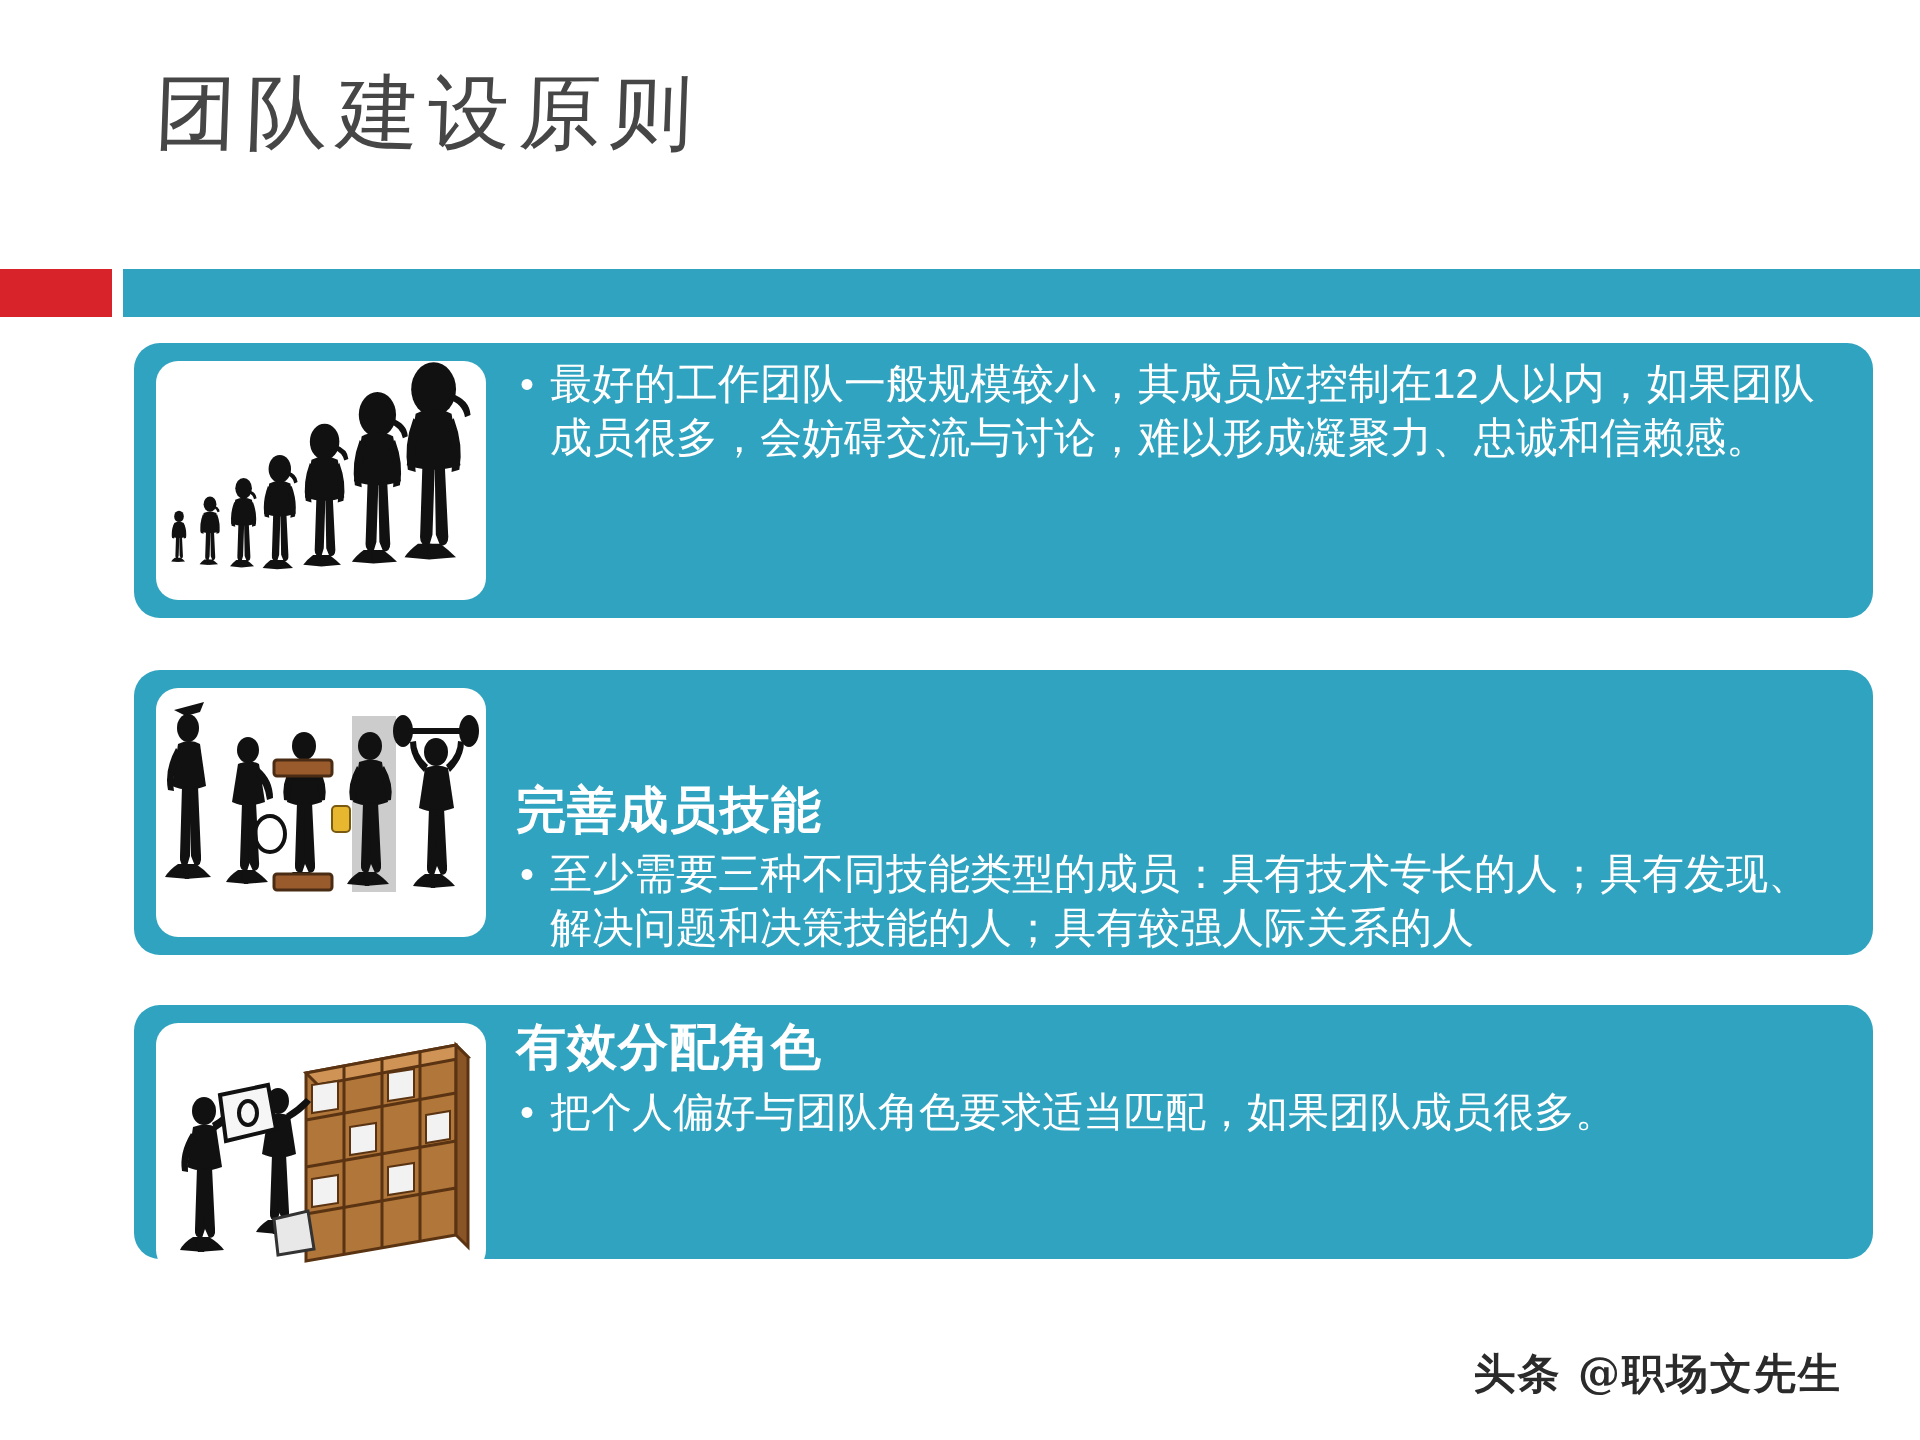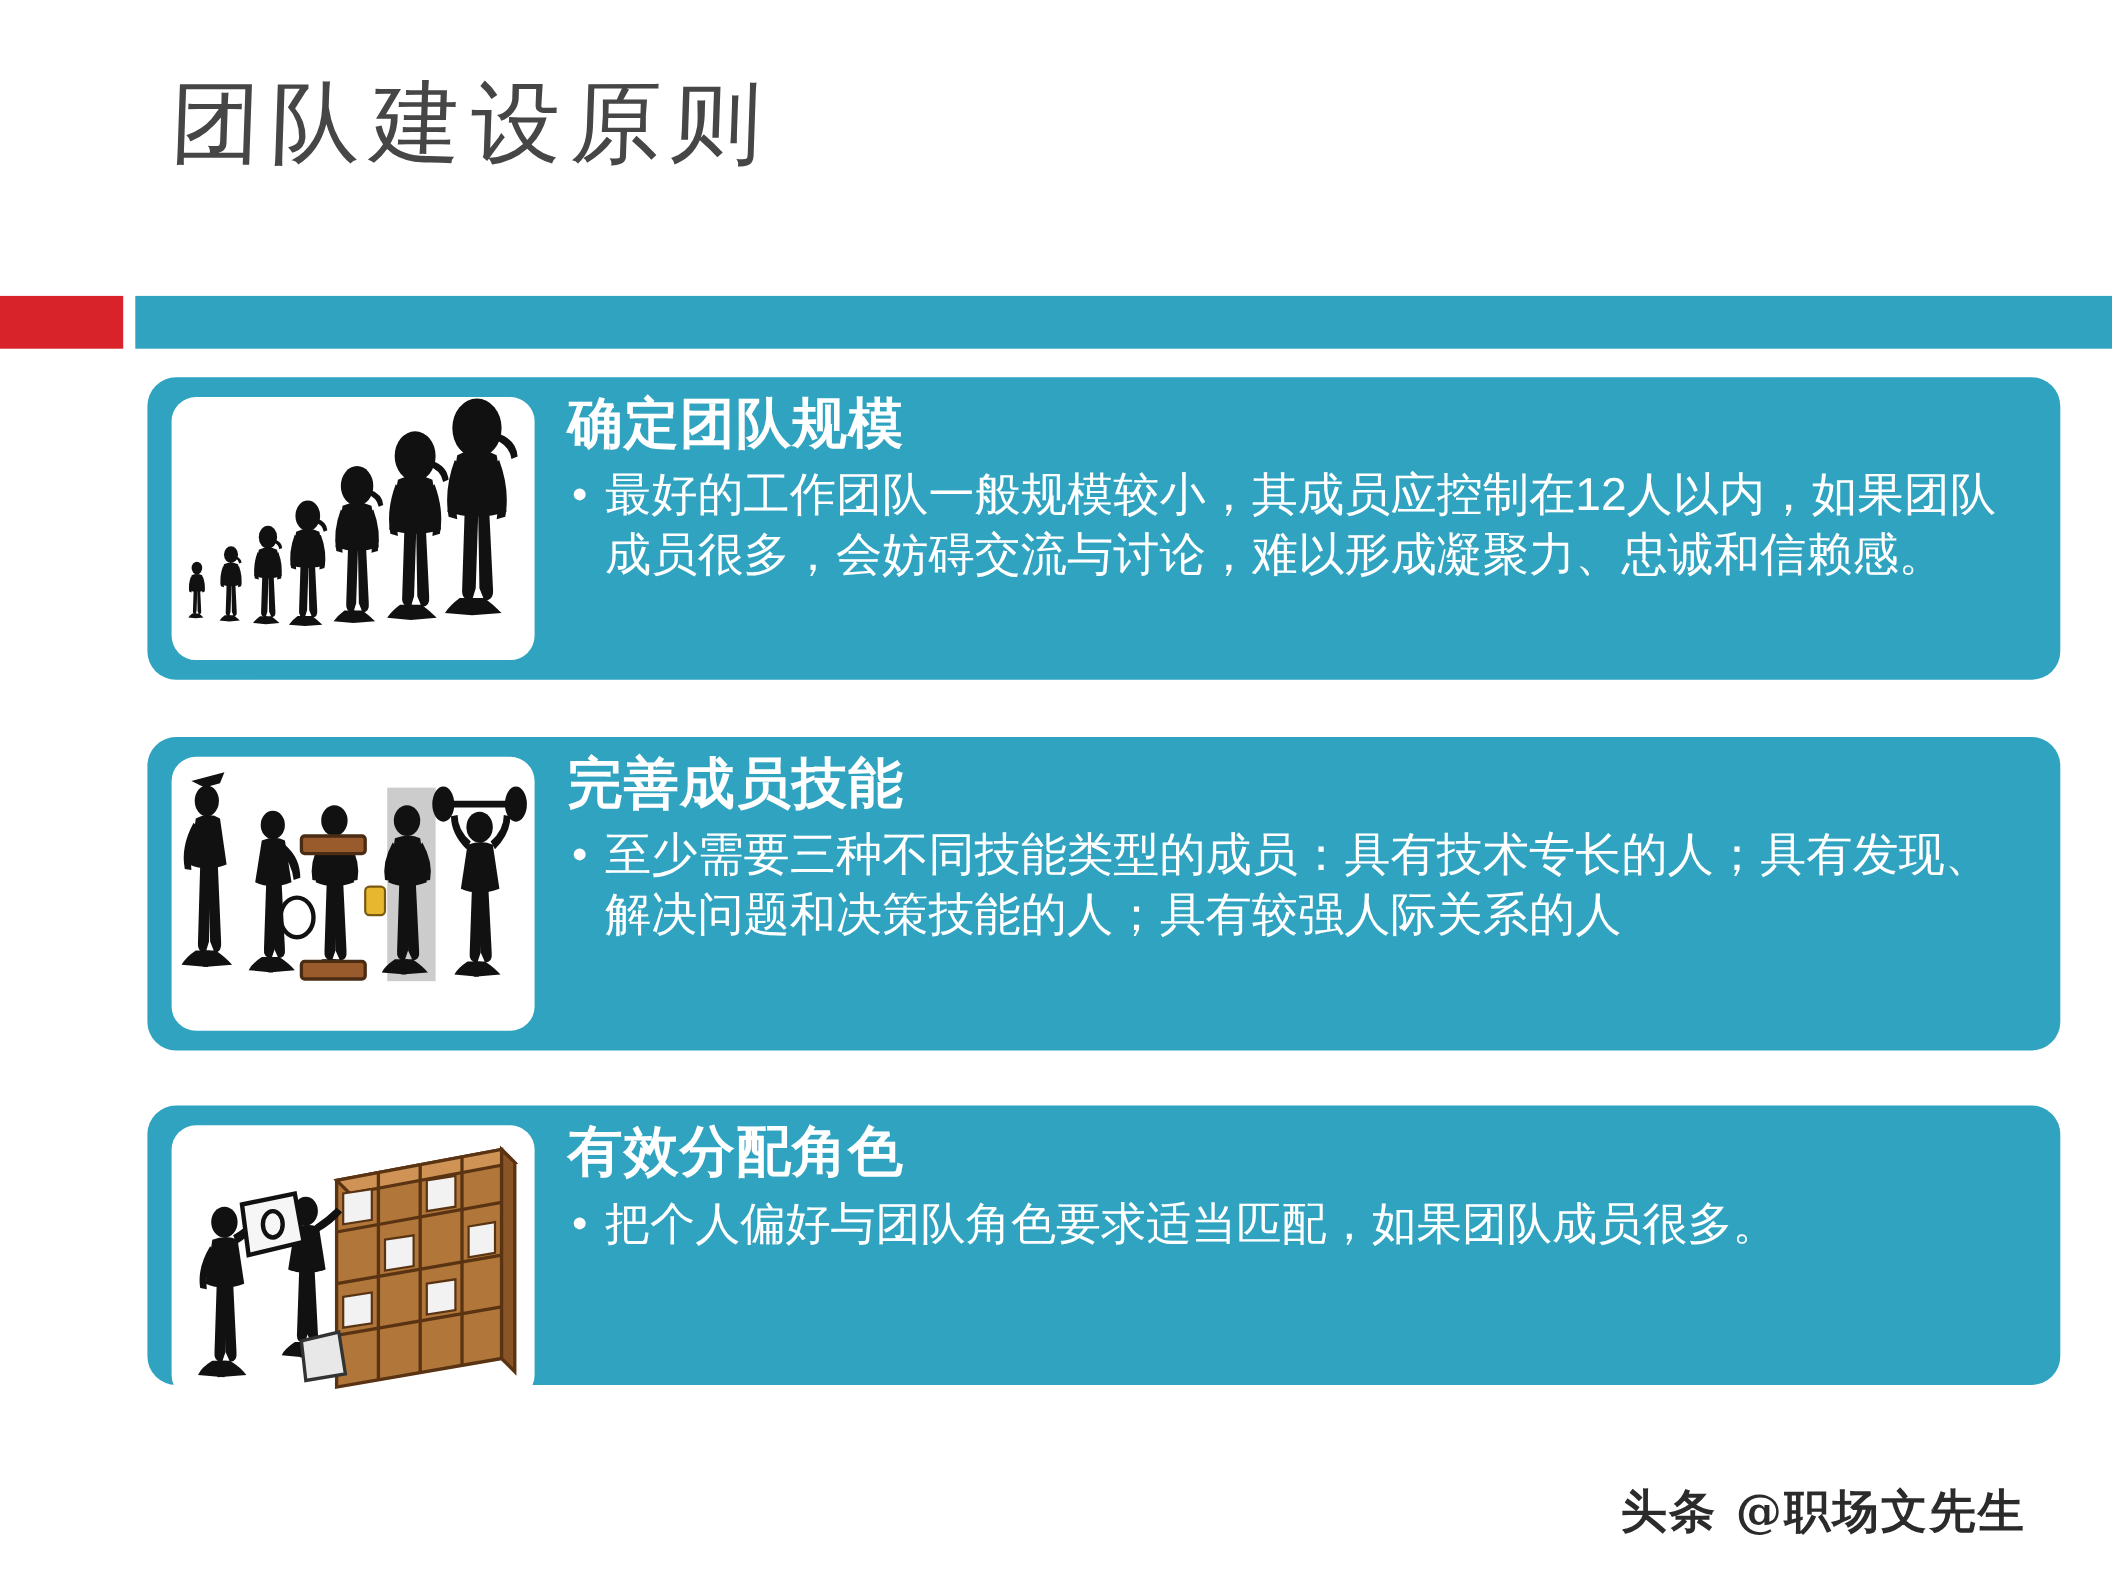--- a/index.html
+++ b/index.html
@@ -53,21 +53,21 @@
     position: absolute;
     left: 134px;
     width: 1739px;
     background: #2fa3bf;
     border-radius: 26px;
     box-sizing: border-box;
     display: flex;
     align-items: flex-start;
   }
   #card-0 { top: 343px;  height: 275px; }
-  #card-1 { top: 670px;  height: 285px; }
+  #card-1 { top: 670px;  height: 285px; align-items: flex-end; }
   #card-2 { top: 1005px; height: 254px; }
 
   .card-thumb {
     flex: 0 0 auto;
     margin: 18px 0 18px 22px;
     background: #ffffff;
     border-radius: 22px;
     position: relative;
     overflow: hidden;
   }
@@ -226,21 +226,20 @@
             <path d="M40 86 l3 62 q1 10 -7 10 l-4 -10 l-1 -60 z"></path>
             <path d="M16 156 q-8 6 -12 12 l22 2 q4 -8 2 -14 z"></path>
             <path d="M36 156 q8 6 14 12 l-24 2 q-3 -8 -1 -14 z"></path>
           </g>
         </g>
       </svg>
     </div>
   </div>
 
   <div class="card-body">
-    <div class="card-heading">确定团队规模</div>
     <div class="card-bullet-row">
       <span class="card-bullet-dot">•</span>
       <span class="card-bullet-text">最好的工作团队一般规模较小，其成员应控制在12人以内，如果团队成员很多，会妨碍交流与讨论，难以形成凝聚力、忠诚和信赖感。</span>
     </div>
   </div>
 </div>
 
 <div class="card" id="card-1">
 
   <div class="card-thumb">

